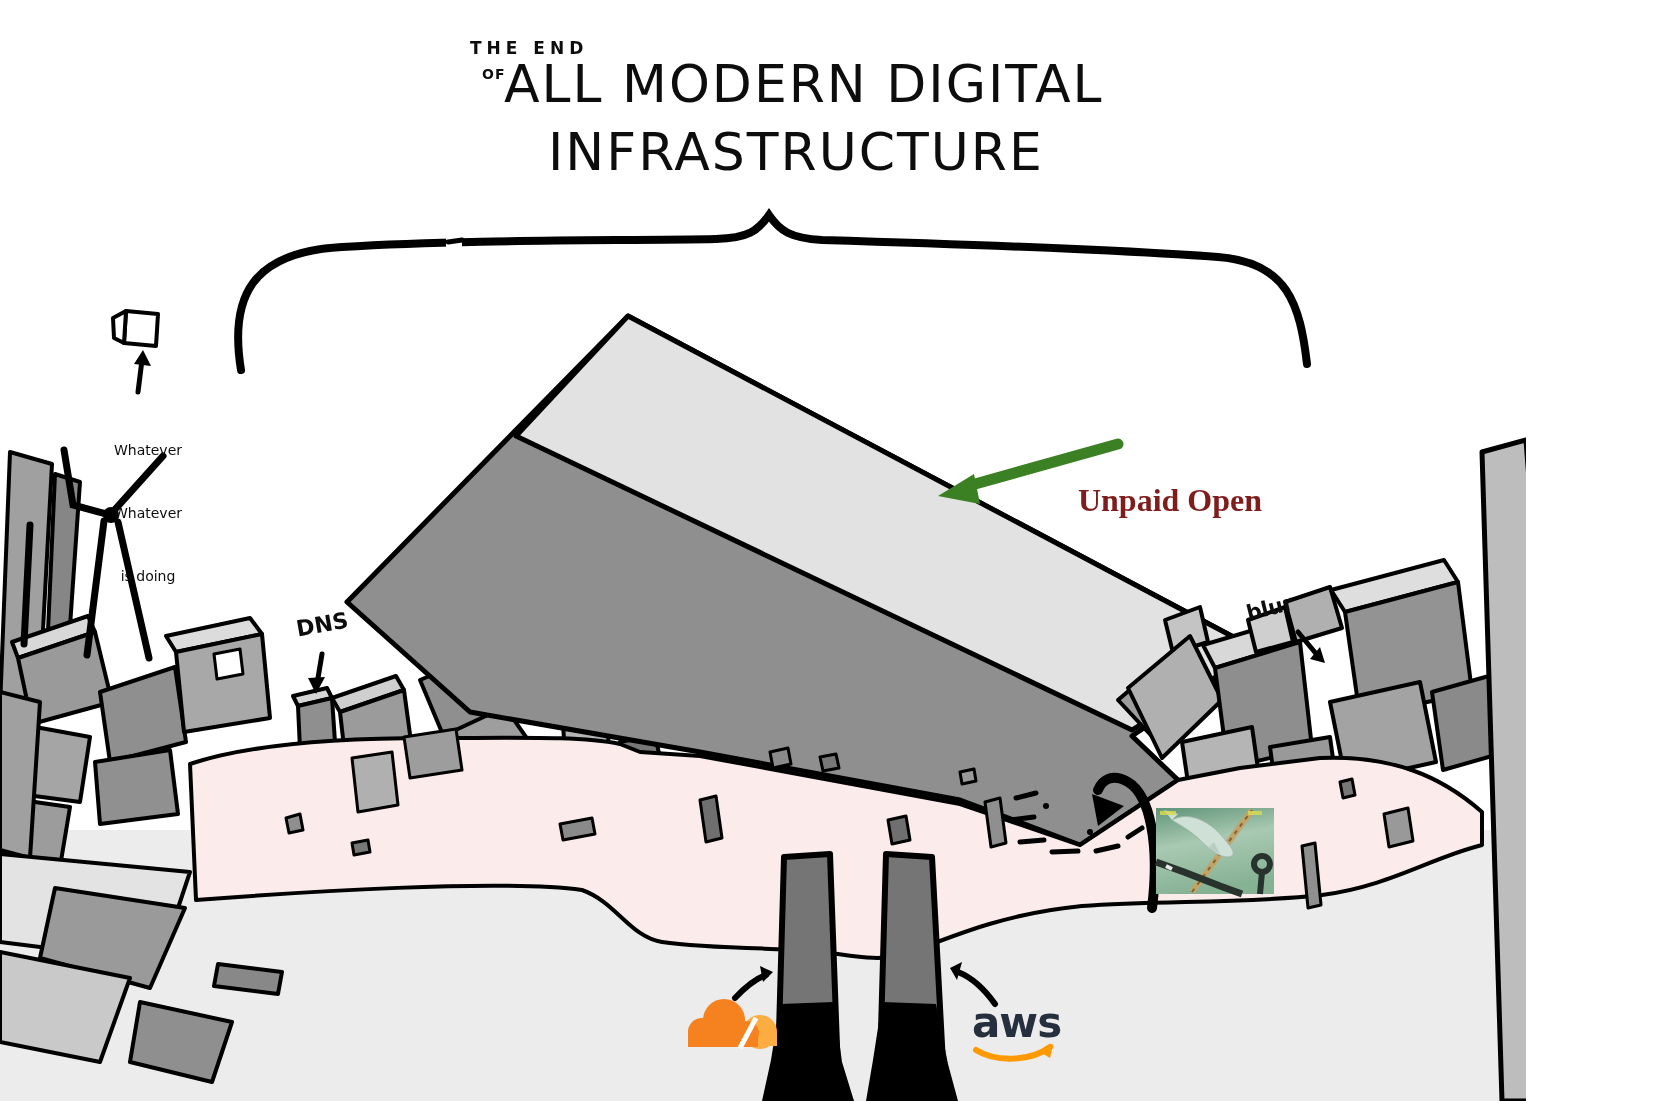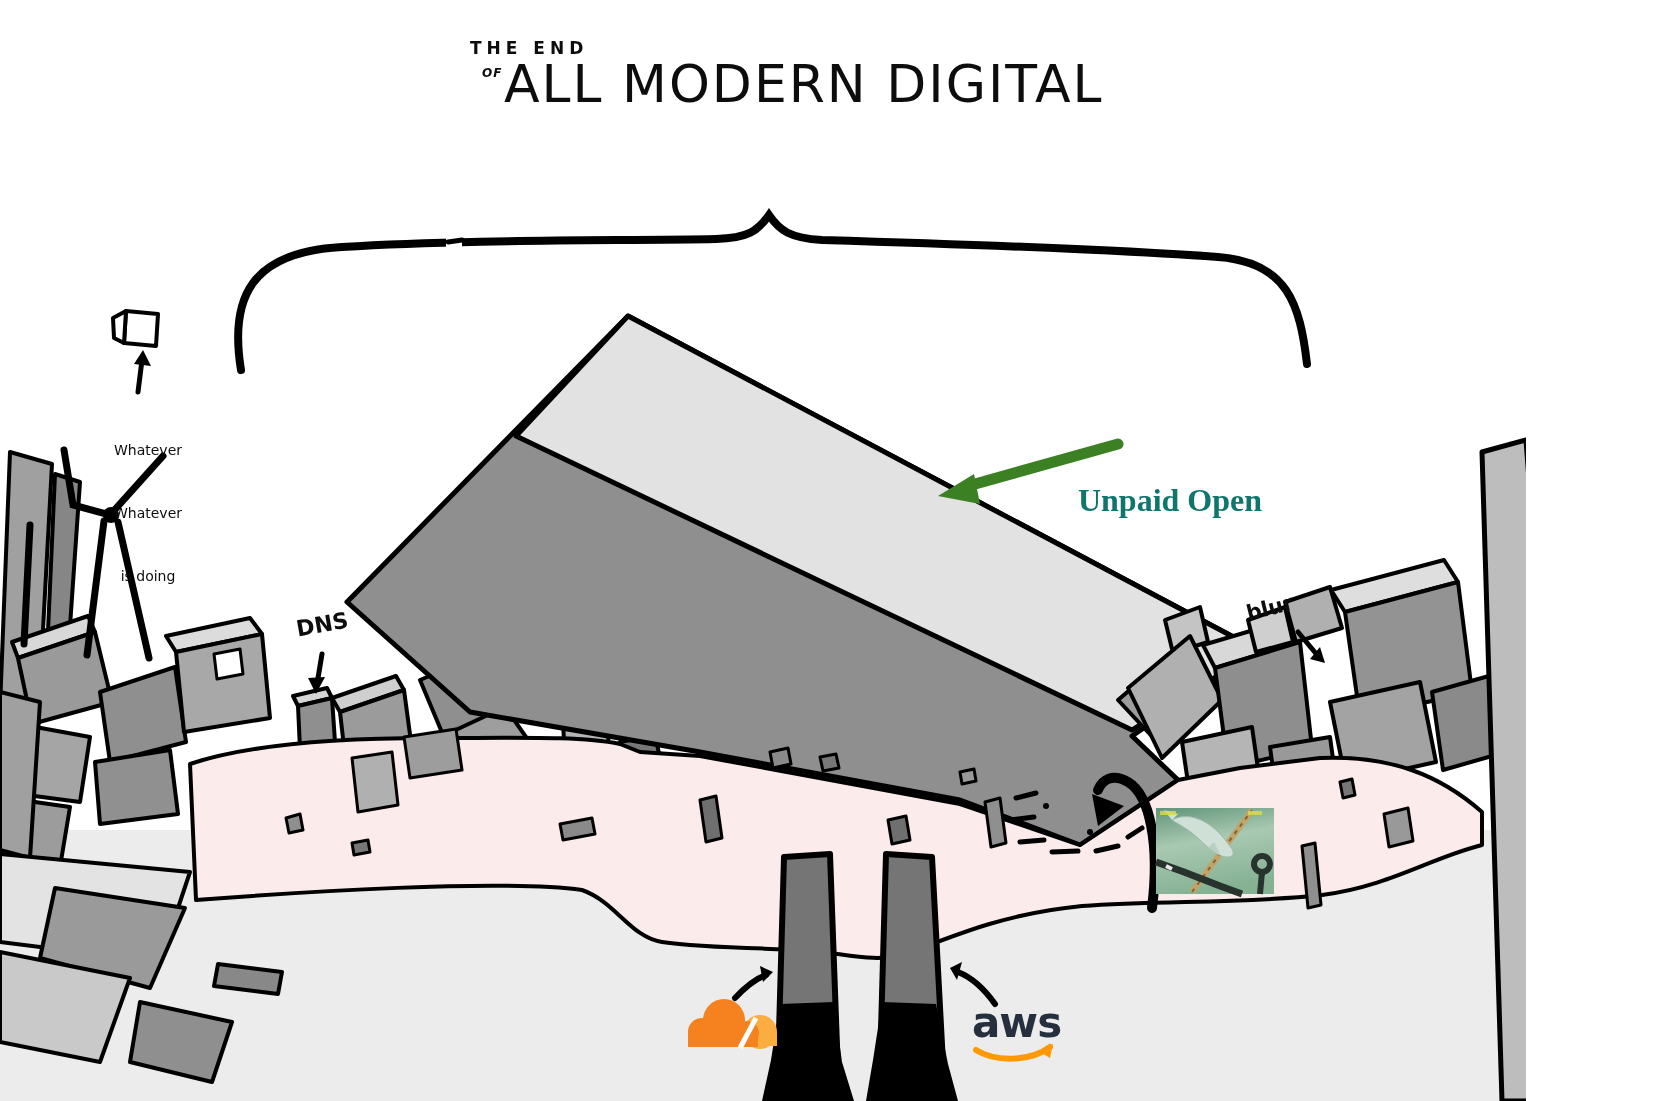--- a/index.html
+++ b/index.html
@@ -2,29 +2,29 @@
 <html><head>
 <meta charset="utf-8">
 <style>
   html,body{margin:0;padding:0;background:#fff;}
   .stage{position:relative;width:1526px;height:1101px;overflow:hidden;background:#fff;
          font-family:"DejaVu Sans",sans-serif;color:#111;}
   .stage svg.scene{position:absolute;left:0;top:0;}
   .lbl{position:absolute;white-space:pre;}
   .hand{font-family:"DejaVu Sans",sans-serif;color:#0d0d0d;}
   .kicker{left:470px;top:38px;font-size:17px;font-weight:700;letter-spacing:5px;}
-  .ofword{left:482px;top:66px;font-size:12px;font-weight:700;letter-spacing:1px;font-style:italic;}
+  .ofword{left:482px;top:66px;font-size:14px;font-weight:700;letter-spacing:1px;}
   .t1{left:504px;top:54px;font-size:52px;letter-spacing:2px;}
   .t2{left:548px;top:122px;font-size:52px;letter-spacing:2px;}
   .ms-label{left:100px;top:398px;width:96px;text-align:center;font-size:14px;line-height:21px;}
   .dns-label{left:296px;top:612px;font-size:22px;font-weight:700;transform:rotate(-10deg);}
   .blur-label{left:1246px;top:596px;font-size:21px;font-weight:700;transform:rotate(-14deg);}
   .oss-label{left:1050px;top:388px;width:240px;text-align:center;
              font-family:"Liberation Serif","DejaVu Serif",serif;font-weight:700;
-             font-size:32px;line-height:45px;color:#0f766e;}
+             font-size:32px;line-height:45px;color:#7f1d1d;}
   .aws-text{left:972px;top:998px;font-size:42px;font-weight:700;letter-spacing:-1px;color:#252f3e;}
 </style>
 </head>
 <body>
 
 <div class="stage">
 
 <svg class="scene" width="1666" height="1101" viewBox="0 0 1666 1101">
   <defs>
     <linearGradient id="seaGrad" x1="0" y1="0" x2="0.25" y2="1">
@@ -224,20 +224,21 @@
   </g>
   <g>
     <path d="M 995,1004 Q 978,980 958,972" fill="none" stroke="#000" stroke-width="6" stroke-linecap="round"></path>
     <polygon points="950,968 962,962 957,980" fill="#000"></polygon>
   </g>
 </svg>
 
 <div class="lbl hand kicker">THE END</div>
 <div class="lbl hand ofword">OF</div>
 <div class="lbl hand t1">ALL MODERN DIGITAL</div>
+<div class="lbl hand t2">INFRASTRUCTURE</div>
 
 <div class="lbl hand ms-label">
   <div>Whatever</div>
   <div>Whatever</div>
   <div>is doing</div>
 </div>
 
 <div class="lbl hand dns-label">DNS</div>
 <div class="lbl hand blur-label">blur</div>
 

